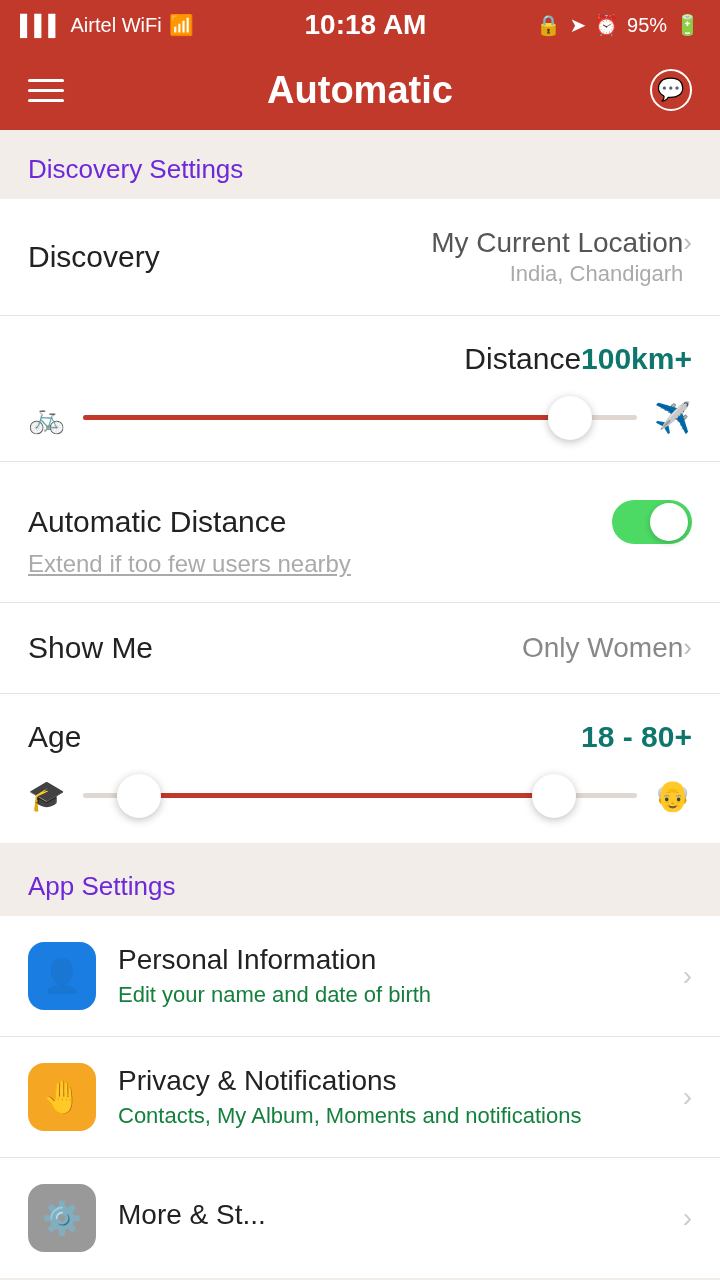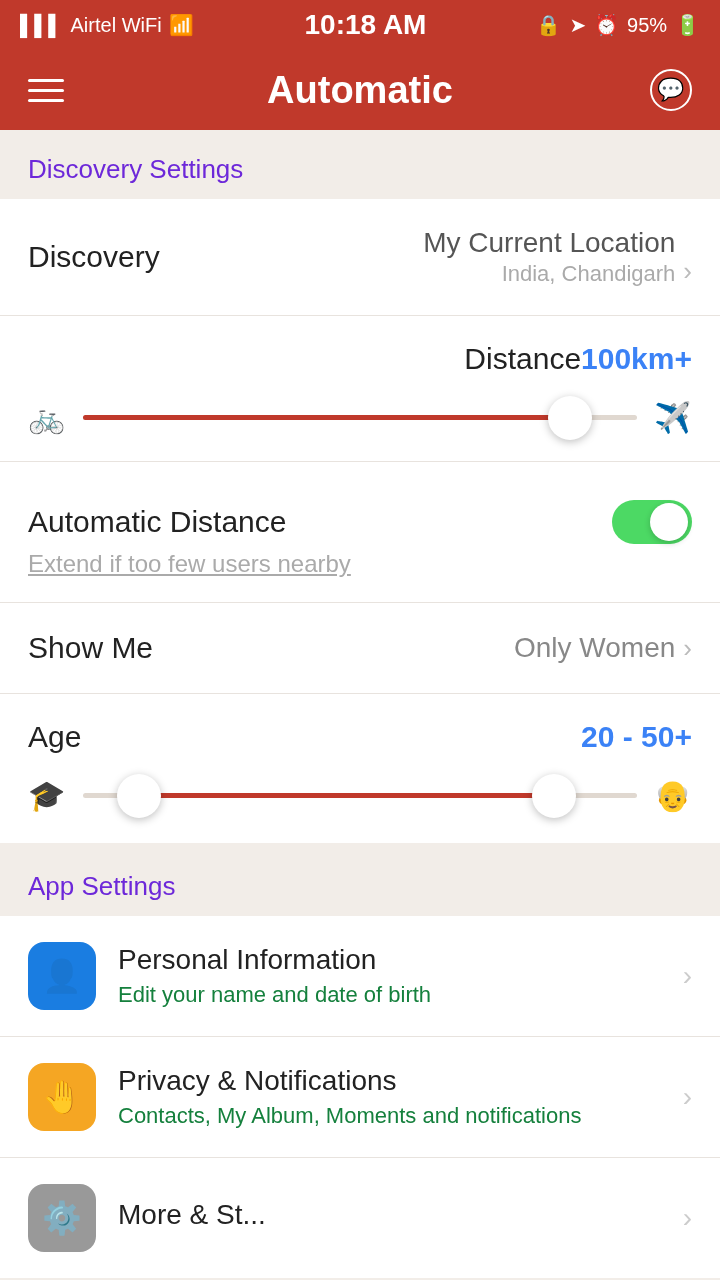--- a/index.html
+++ b/index.html
@@ -79,22 +79,22 @@
     }
     .settings-row:last-child { border-bottom: none; }
 
     .row-label {
       font-size: 30px;
       color: #222;
       font-weight: 400;
     }
     .row-value {
       display: flex;
-      align-items: flex-end;
-      gap: 8px;
+      align-items: flex-start;
+      gap: 0;
       color: #888;
       font-size: 28px;
     }
     .row-value .chevron {
       color: #bbb;
       font-size: 26px;
     }
 
     
     .location-row {
@@ -107,21 +107,21 @@
     .distance-section {
       background: white;
       padding: 26px 28px;
       border-bottom: 1px solid #e8e3de;
     }
     .distance-header {
       display: flex; justify-content: flex-end; align-items: center;
       margin-bottom: 24px;
     }
     .distance-label { font-size: 30px; color: #222; }
-    .distance-value { font-size: 30px; font-weight: 700; color: #3b82f6; }
+    .distance-value { font-size: 30px; font-weight: 700; color: #0f766e; }
 
     .slider-container {
       display: flex; align-items: center; gap: 18px;
     }
     .slider-icon { font-size: 30px; color: #aaa; }
     .slider-track {
       flex: 1;
       height: 5px;
       background: #e0d8d0;
       border-radius: 3px;
@@ -294,21 +294,21 @@
     <span class="row-label">Show Me</span>
     <div class="row-value">
       <span>Only Women</span>
       <span class="chevron">›</span>
     </div>
   </div>
 
   <div class="age-section">
     <div class="age-header">
       <span class="distance-label">Age</span>
-      <span class="distance-value">20 - 50+</span>
+      <span class="distance-value">18 - 80+</span>
     </div>
     <div class="slider-container">
       <span class="slider-icon">🎓</span>
       <div class="slider-track">
         <div class="slider-fill" style="left: 10%; width: 75%; background: #c0392b;"></div>
         <div class="slider-thumb" style="left: calc(10% - 22px);"></div>
         <div class="slider-thumb" style="left: calc(85% - 22px);"></div>
       </div>
       <span class="slider-icon">👴</span>
     </div>

